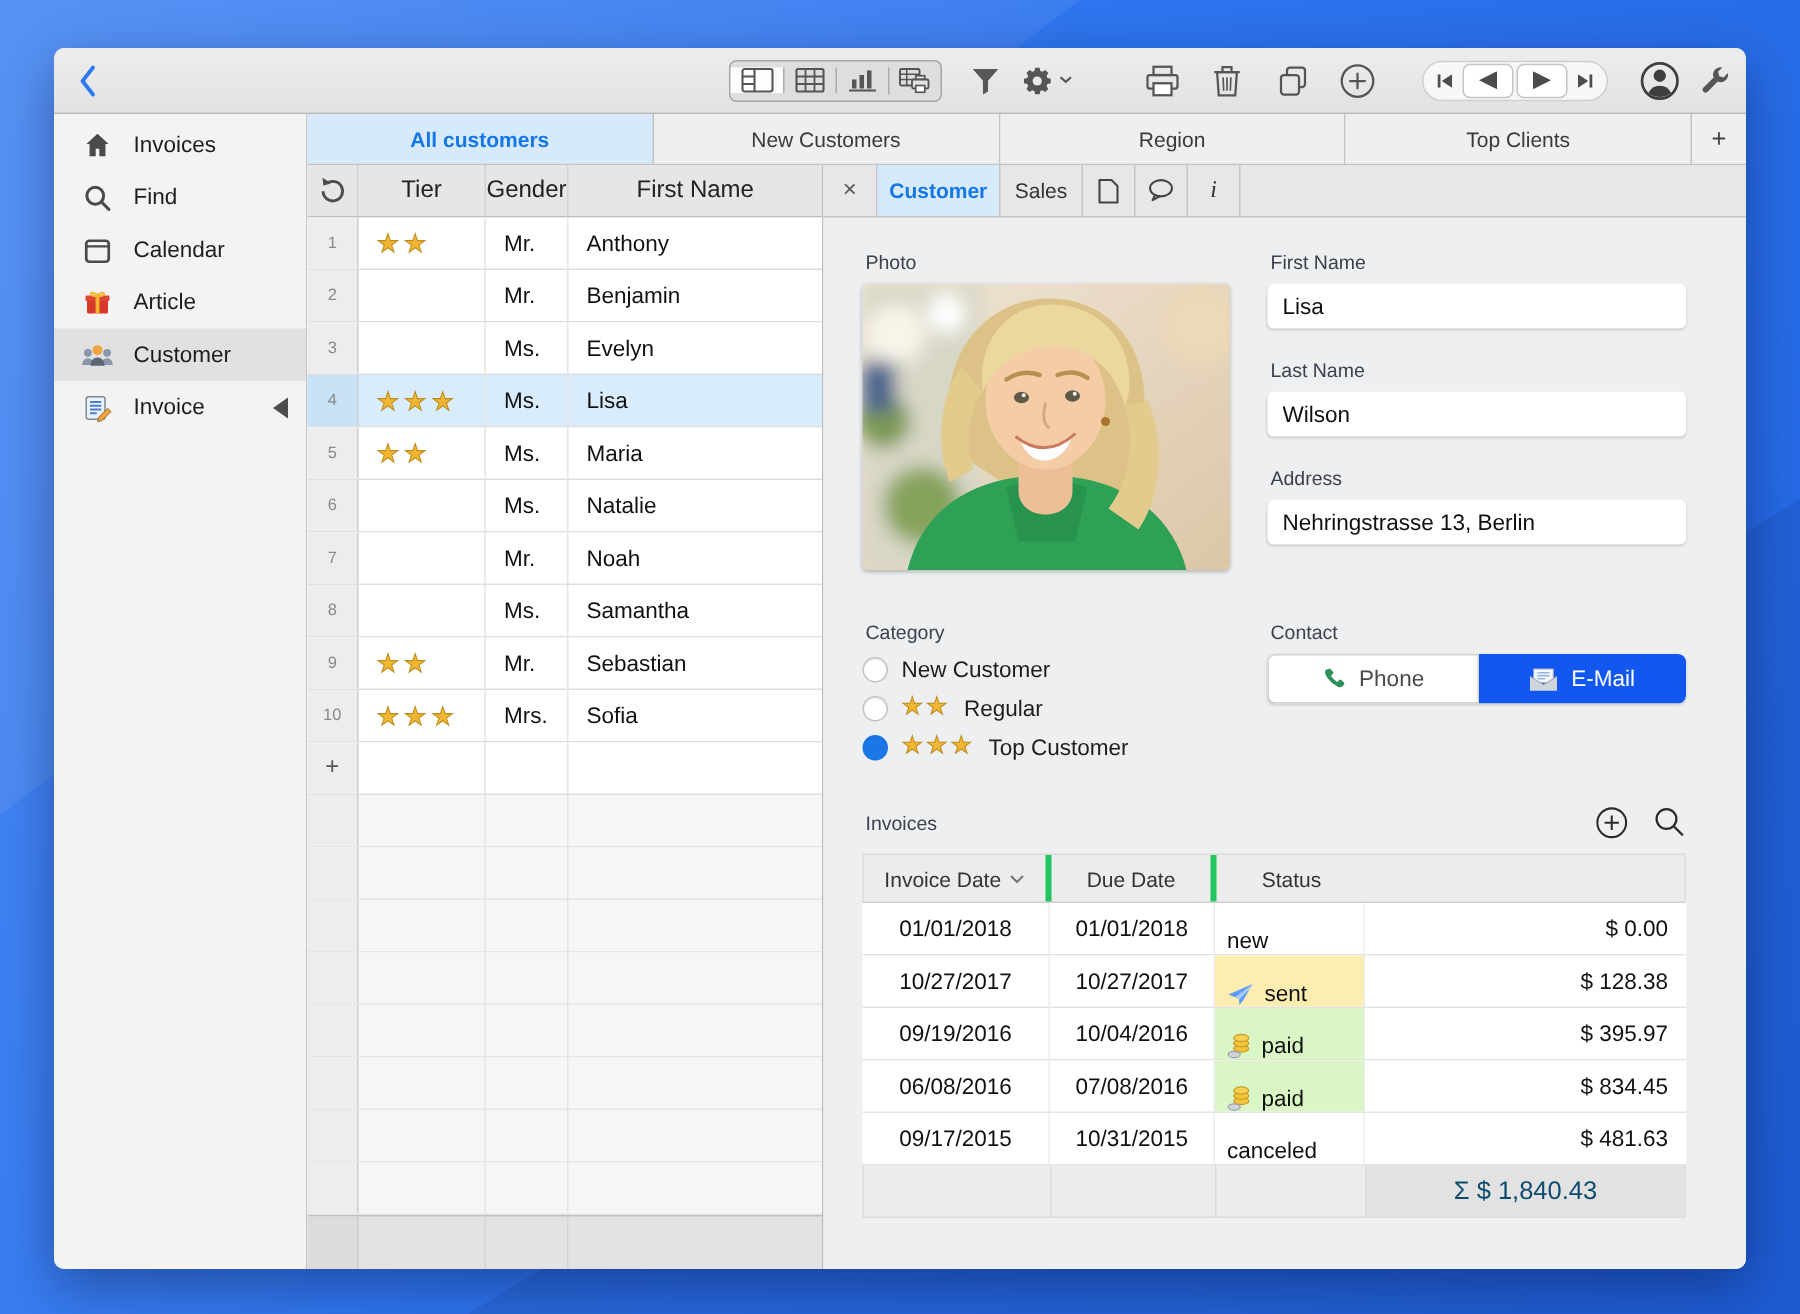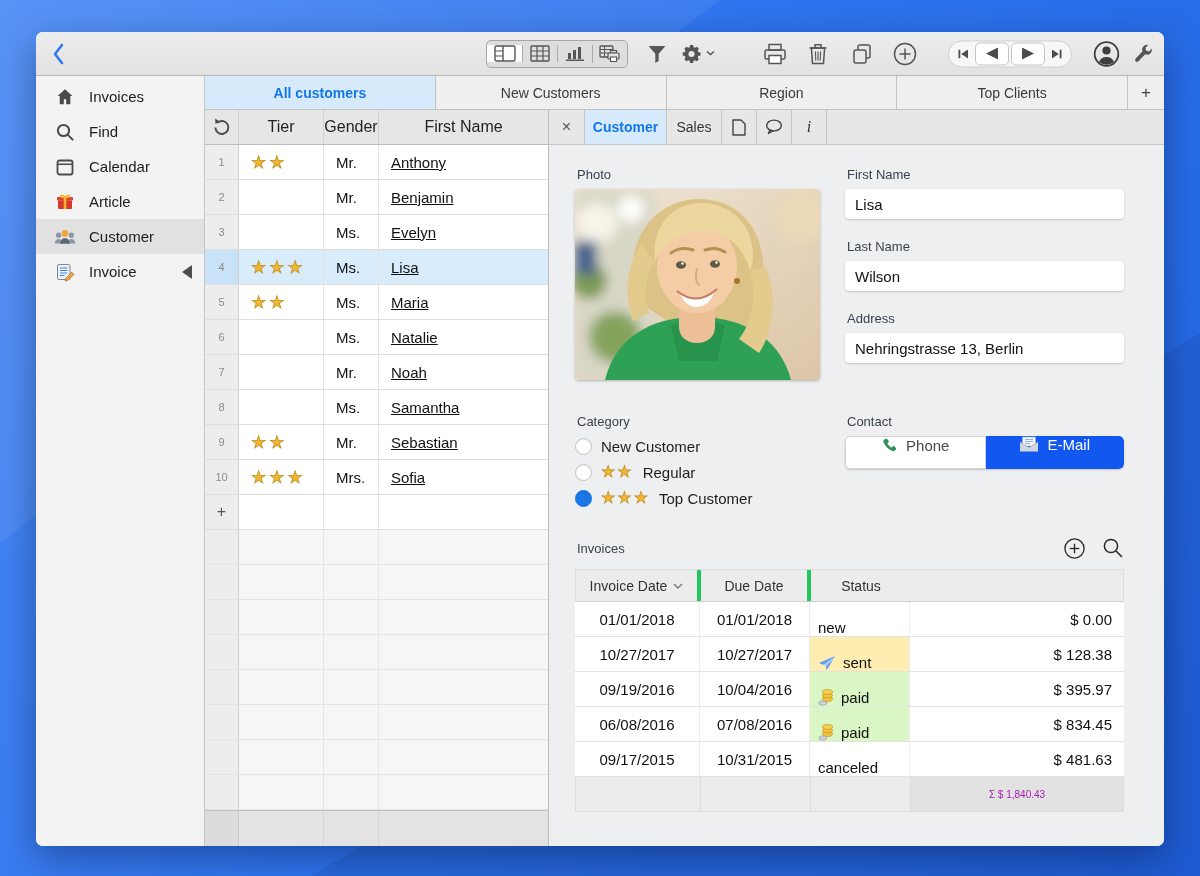--- a/index.html
+++ b/index.html
@@ -72,21 +72,21 @@
   .lh-refresh { width:34px; }
   .lh-tier { width:85px; } .lh-gender { width:55px; } .lh-first { flex:1; border-right:none!important; }
   .crow { height:35px; flex:none; display:flex; background:#fff;
     border-bottom:1px solid #dedede; font-size:15px; color:#111; }
   .crow .num { width:34px; flex:none; background:#ededed; border-right:1px solid #cfcfcf;
     color:#8a8a8a; font-size:11px; display:flex; align-items:center; justify-content:center; }
   .crow .c-tier { width:85px; padding-left:12px; display:flex; align-items:center;
     border-right:1px solid #e4e4e4; }
   .crow .c-gender { width:55px; padding-left:12px; display:flex; align-items:center;
     border-right:1px solid #e4e4e4; }
-  .crow .c-first { flex:1; padding-left:12px; display:flex; align-items:center;text-decoration:underline; }
+  .crow .c-first { flex:1; padding-left:12px; display:flex; align-items:center; }
   .crow.sel { background:#d9ecfb; }
   .crow.sel .num { background:#c8e3f7; }
   .crow.addrow .num { color:#555; font-size:16px; background:#ededed; }
   .crow.empty { background:#f6f6f6; border-bottom:1px solid #e4e4e4; }
   .crow.empty .num { background:#ededed; }
   .lfoot { flex:1; display:flex; background:#e3e3e3; border-top:1px solid #c0c0c0; }
   .lfoot .num { width:34px; background:#dcdcdc; border-right:1px solid #cbcbcb; }
   .lfoot .f1 { width:85px; border-right:1px solid #d5d5d5; }
   .lfoot .f2 { width:55px; border-right:1px solid #d5d5d5; }
 
@@ -119,21 +119,21 @@
     font-family:"Liberation Sans","DejaVu Sans",sans-serif; outline:none; display:block; }
 
   .row2 { display:flex; gap:25px; margin-top:34px; }
   .catopt { display:flex; align-items:center; gap:9px; height:26px; font-size:15px; color:#1d1d1d; }
   .radio { width:17px; height:17px; border-radius:50%; background:#fff;
     border:1px solid #c2c2c2; flex:none; box-shadow:inset 0 1px 1px rgba(0,0,0,.08); }
   .radio.sel { background:#1b76e8; border-color:#1b76e8; }
   .catopt .stars { font-size:16px; letter-spacing:2px; }
   .segwrap { display:flex; height:33px; border-radius:5px; overflow:hidden;
     box-shadow:0 1px 2px rgba(0,0,0,.18); }
-  .segbtn { flex:1; display:flex; justify-content:center; gap:8px;
+  .segbtn { flex:1; display:flex; align-items:center; justify-content:center; gap:8px;
     font-size:15px; }
   .segbtn.phone { background:#fff; color:#4a4a4a; border:1px solid #d2d2d2;
     border-radius:5px 0 0 5px; }
   .segbtn.email { background:#1157f0; color:#fff; border-radius:0 5px 5px 0; }
 
   .invhdr { display:flex; align-items:center; margin-top:24px; height:26px; }
   .invhdr .dlabel { flex:1; margin:0 0 0 2px; }
   .invhdr .hicon { margin-left:16px; display:flex; }
 
   .itable { margin-top:8px; font-size:15px; }
@@ -149,21 +149,21 @@
   .irow > div { display:flex; align-items:center; border-right:1px solid #ececec; }
   .irow > div:last-child { border-right:none; }
   .irow .ic-date, .irow .ic-due { justify-content:center; }
   .irow .ic-status { padding-left:8px; gap:7px;align-items:flex-end; }
   .irow .ic-total { justify-content:flex-end; padding-right:12px; }
   .st-sent { background:#fdedb1; }
   .st-paid { background:#d9f6c4; }
   .ifoot { height:35px; display:flex; background:#ececec; border:1px solid #dcdcdc; border-top:none; }
   .ifoot > div { border-right:1px solid #dcdcdc; }
   .ifoot .ic-total { background:#e2e2e2; display:flex; align-items:center;
-    justify-content:center; font-size:10px; color:#a21caf; border-right:none; }
+    justify-content:center; font-size:17px; color:#0c4a6e; border-right:none; }
 </style>
 </head>
 <body>
 
 <div class="window">
 
   <div class="toolbar">
     <div class="tb" style="left:14px">
       <svg width="16" height="24" viewBox="0 0 16 24">
           <path d="M12 3 5 12l7 9" fill="none" stroke="#2e7bf0" stroke-width="2.6" stroke-linecap="round" stroke-linejoin="round"></path>

